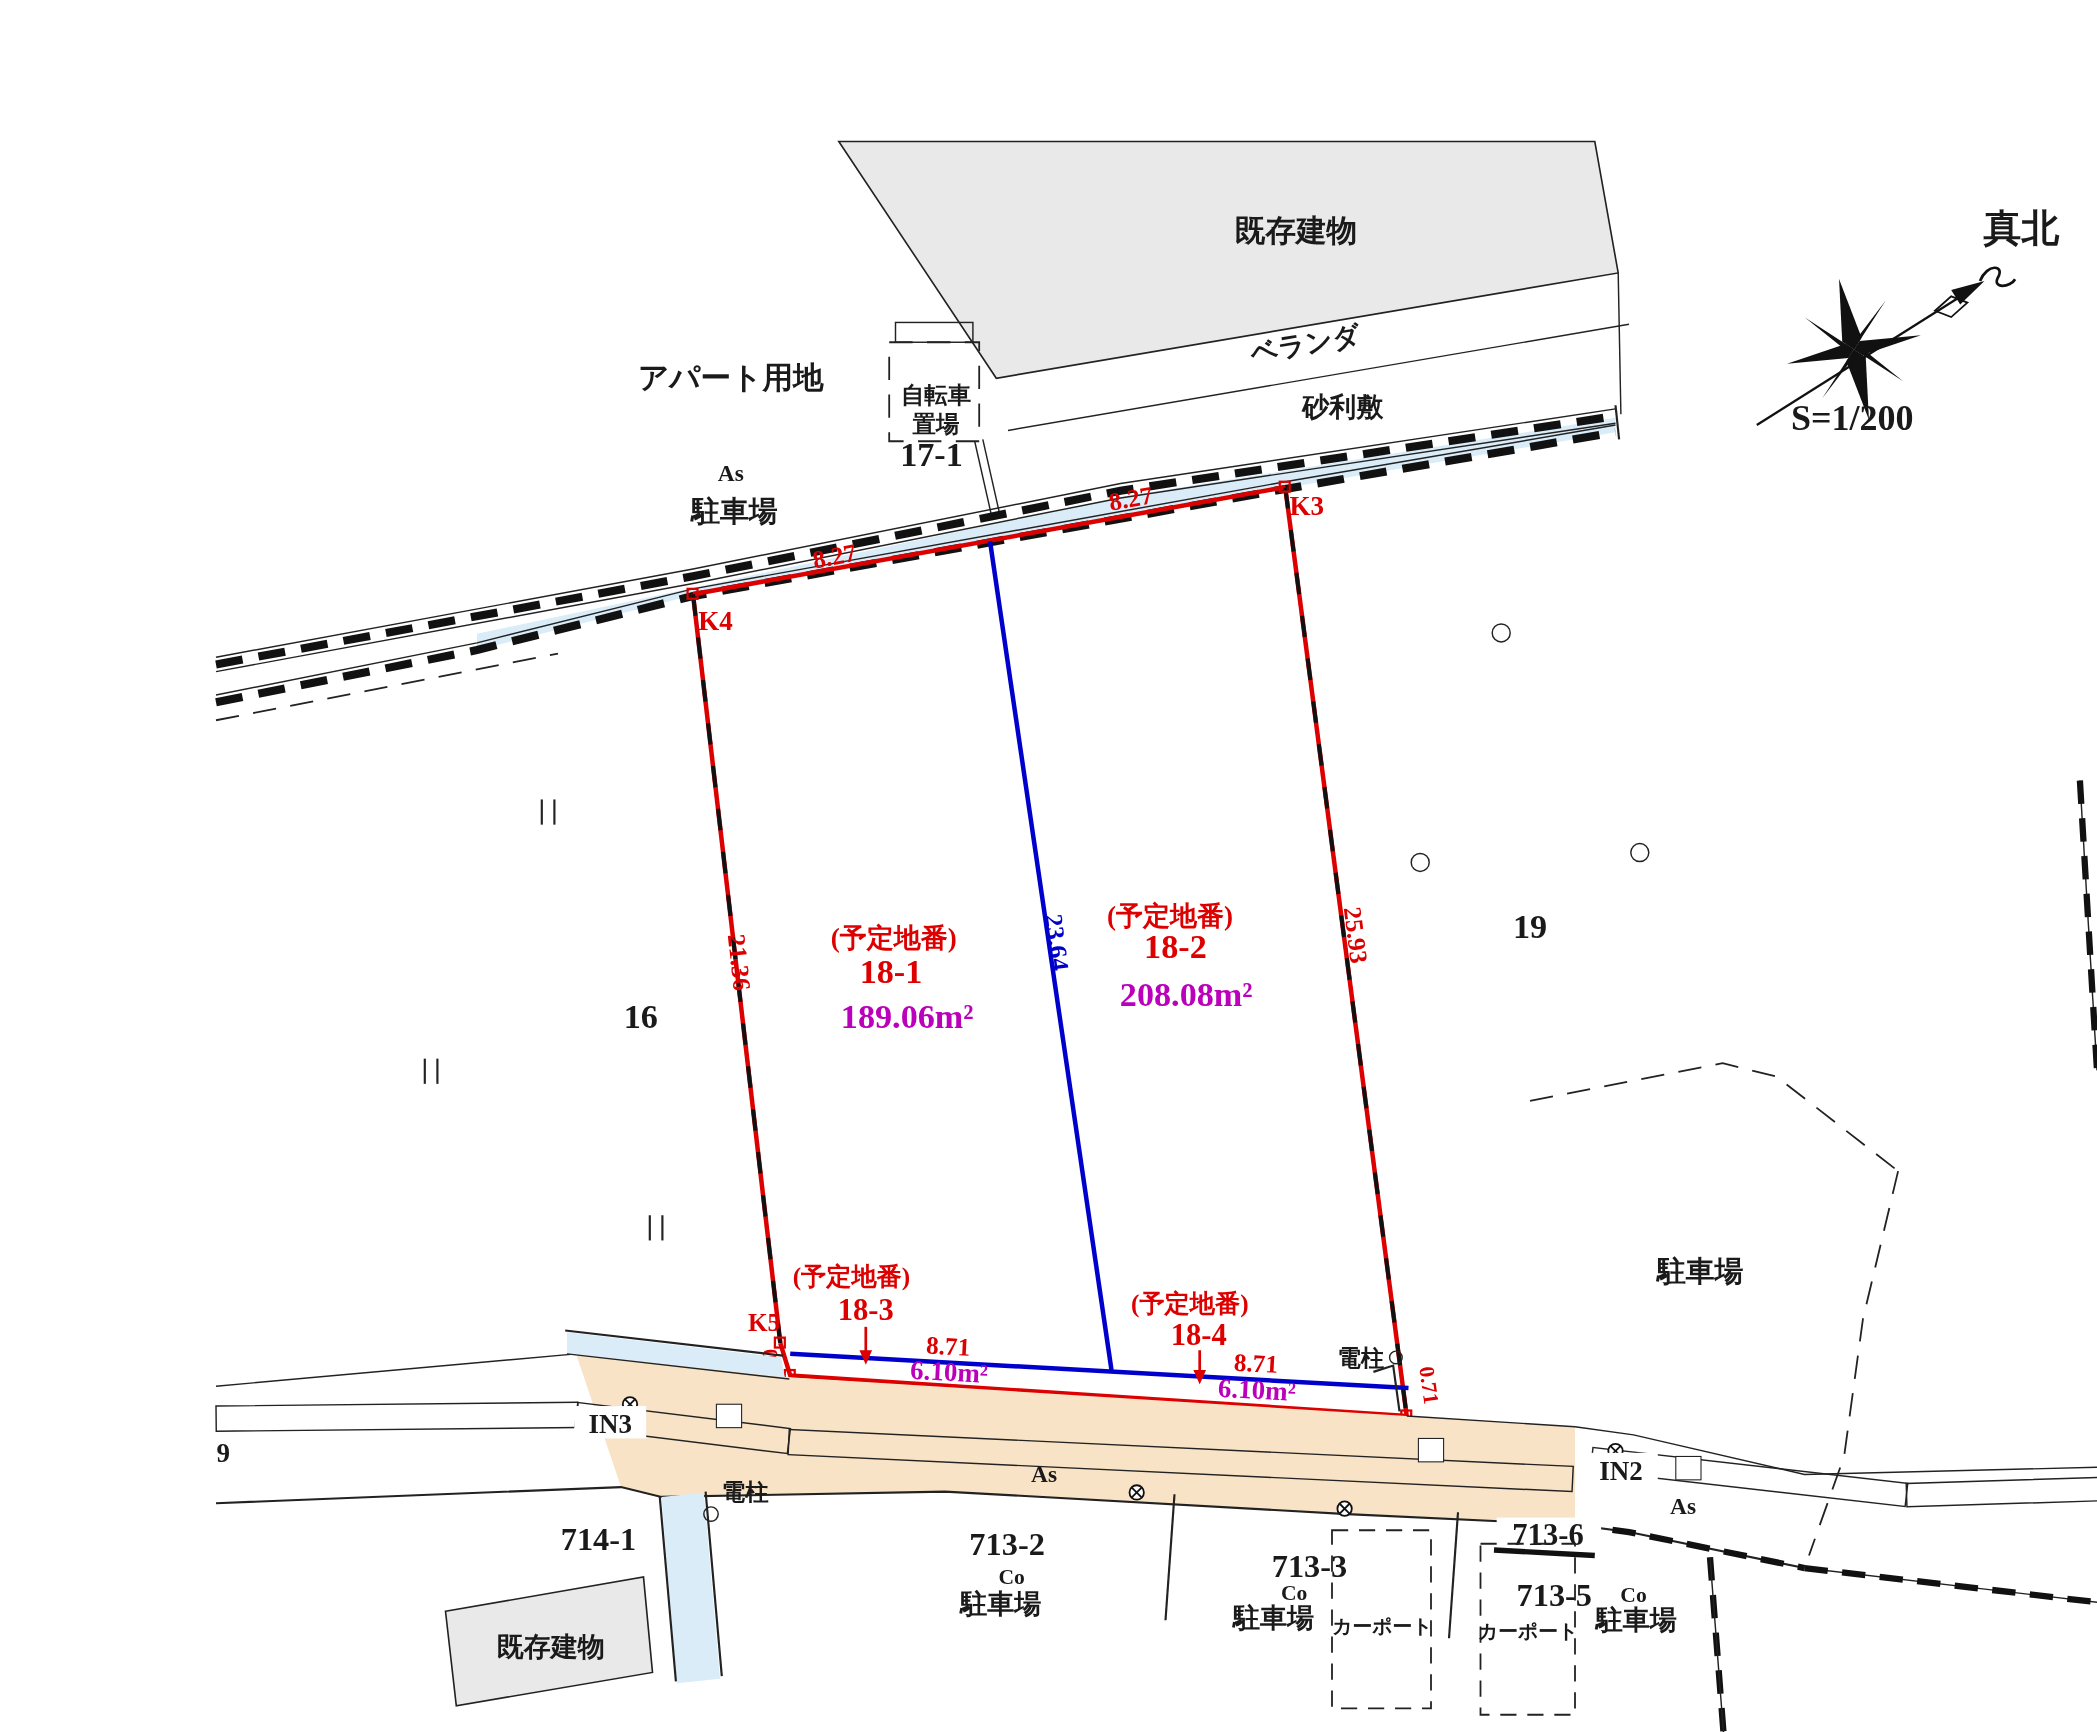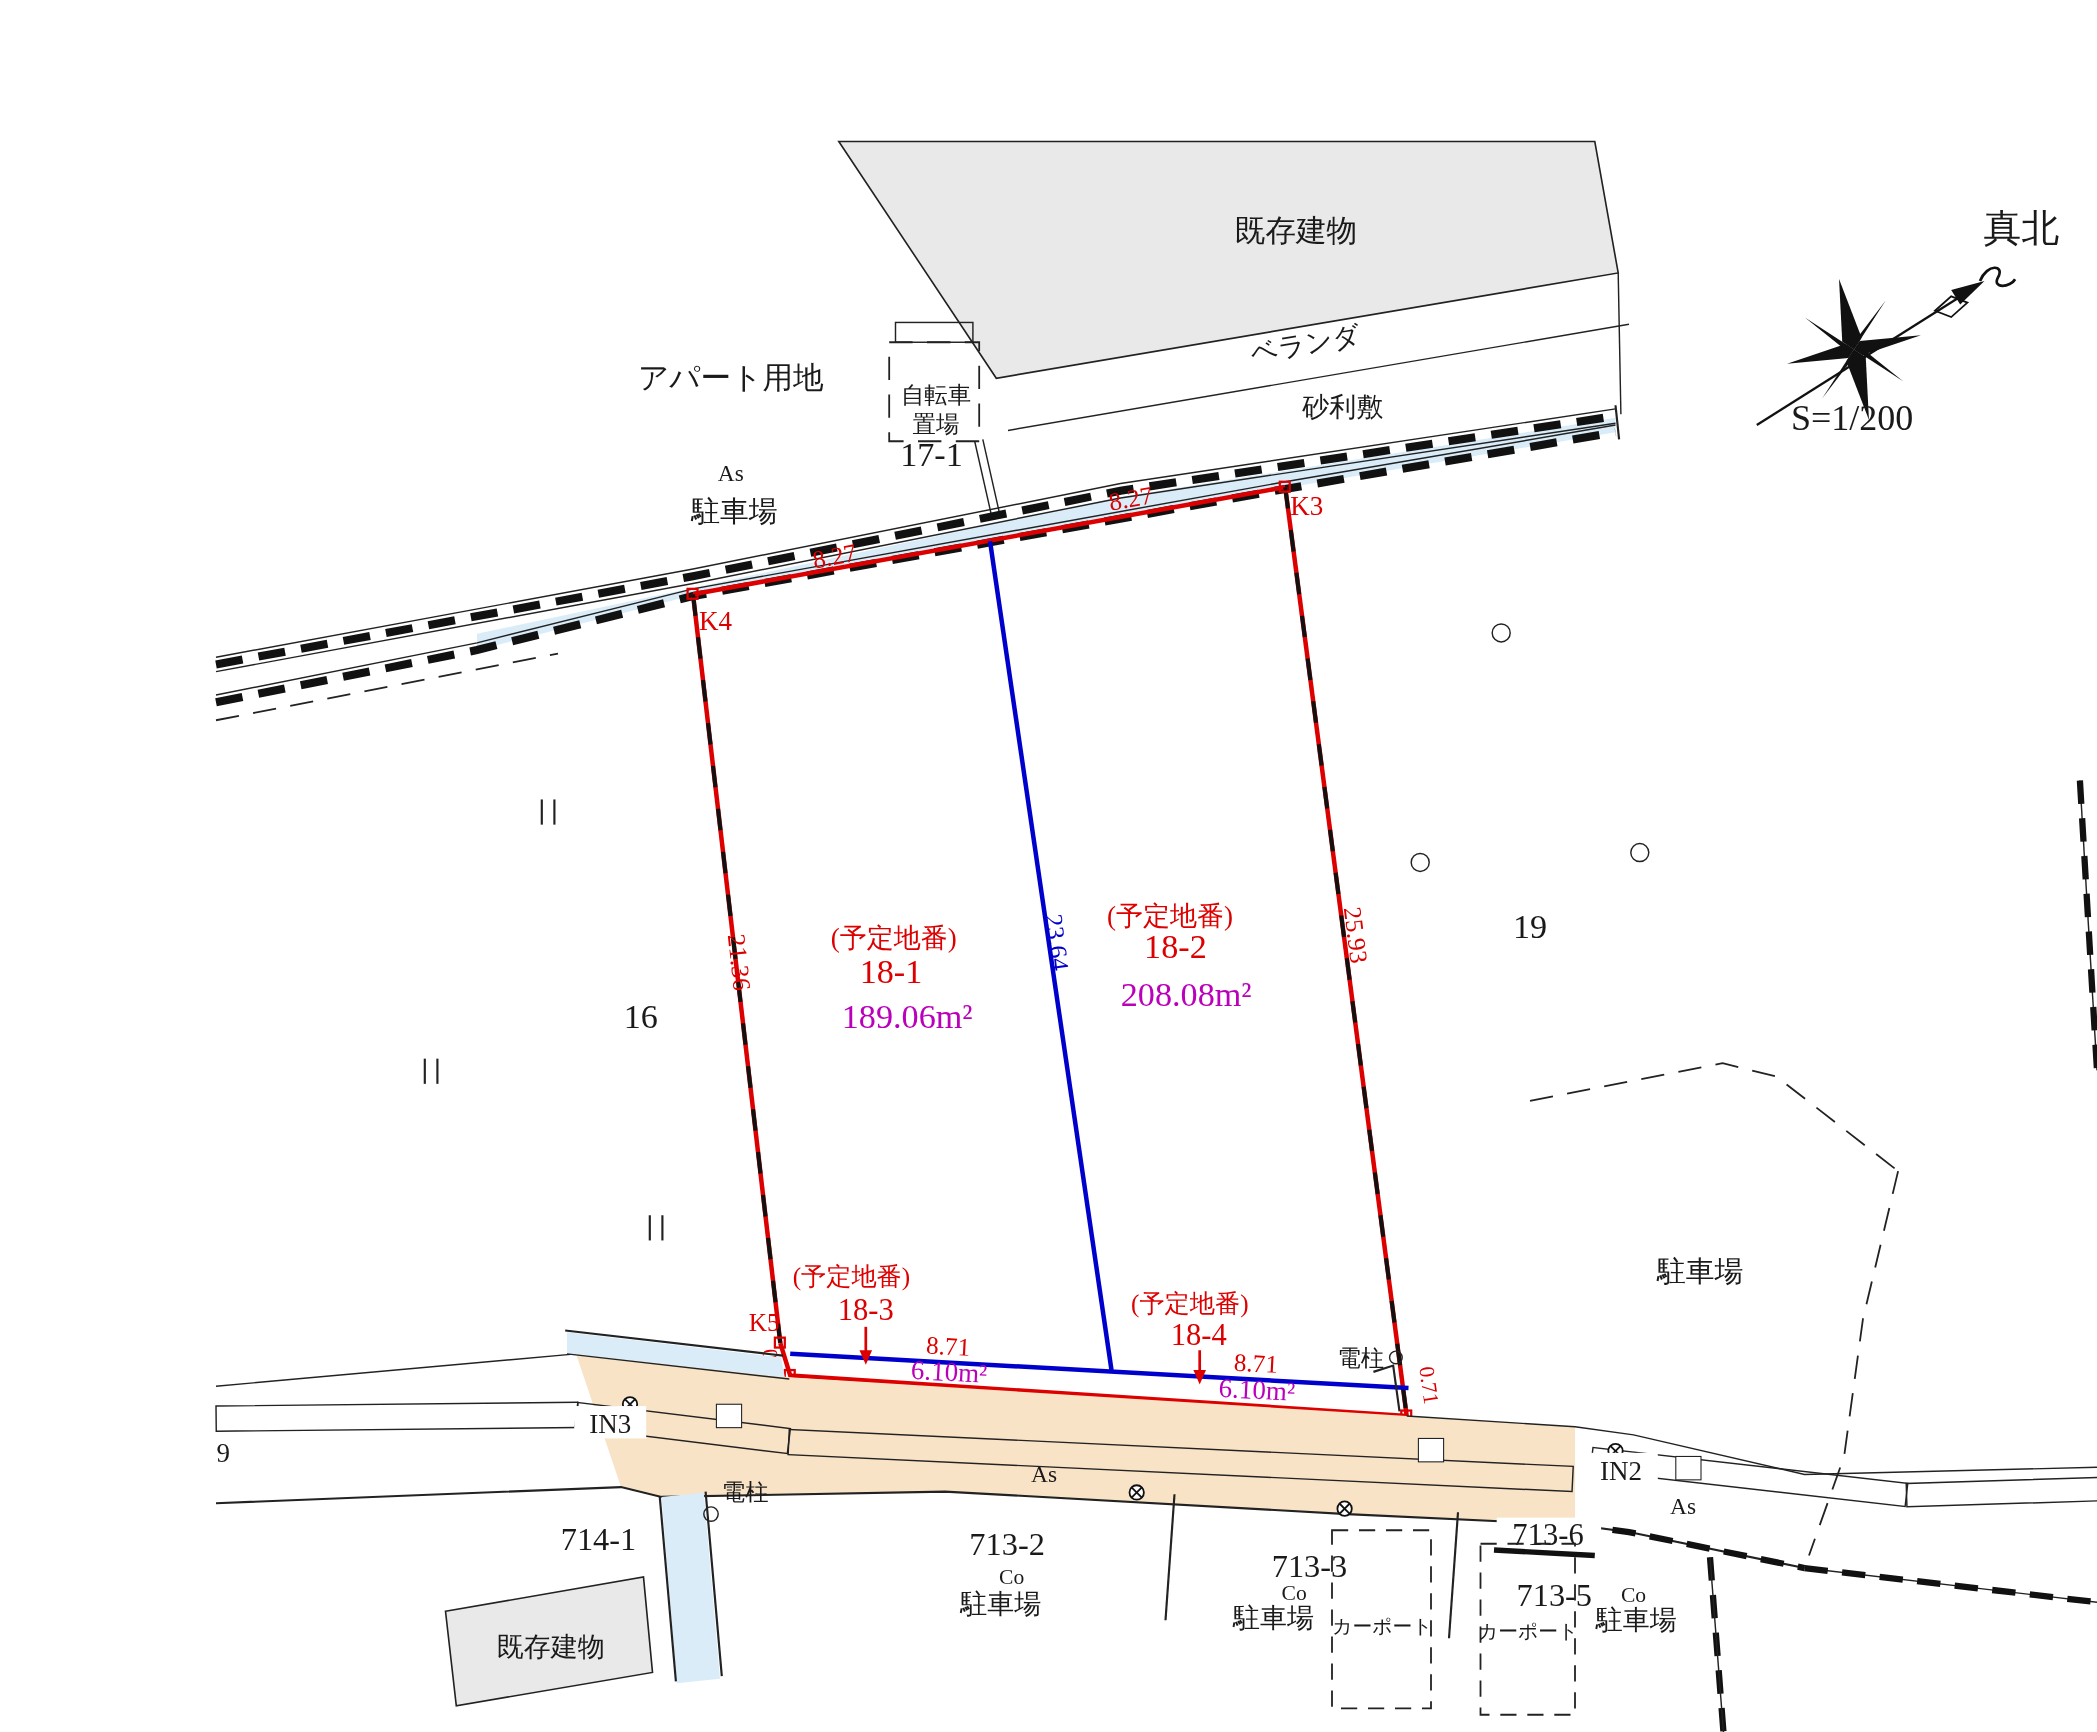--- a/index.html
+++ b/index.html
@@ -1,17 +1,17 @@
 <!DOCTYPE html>
 <html style="font-size:14.4px"><head>
 <meta charset="utf-8">
 <style>
   html,body{margin:0;padding:0;background:#ffffff;}
   .stage{position:relative;width:2097px;height:1733px;background:#fff;overflow:hidden;
-         font-family:"Liberation Serif","DejaVu Serif",serif;}
+         font-family:"Liberation Serif","DejaVu Serif",serif;font-weight:bold;}
   svg text{font-family:"Liberation Serif","DejaVu Serif",serif;fill:#1a1a1a;text-anchor:middle;}
   .thin{stroke:#222;stroke-width:1.6;fill:none;}
   .thin2{stroke:#222;stroke-width:2.4;fill:none;}
   .wd{stroke:#111;stroke-width:9;fill:none;stroke-dasharray:30 18;}
   .wd2{stroke:#111;stroke-width:7;fill:none;stroke-dasharray:26 16;}
   .dash{stroke:#222;stroke-width:2;fill:none;stroke-dasharray:26 16;}
   .cpdash{stroke:#222;stroke-width:2;fill:none;stroke-dasharray:18 12;}
   .red{stroke:#dd0000;stroke-width:5;fill:none;}
   .reddash{stroke:#111;stroke-width:4.5;fill:none;stroke-dasharray:24 24;}
   .blue{stroke:#0000cc;stroke-width:5;fill:none;}

